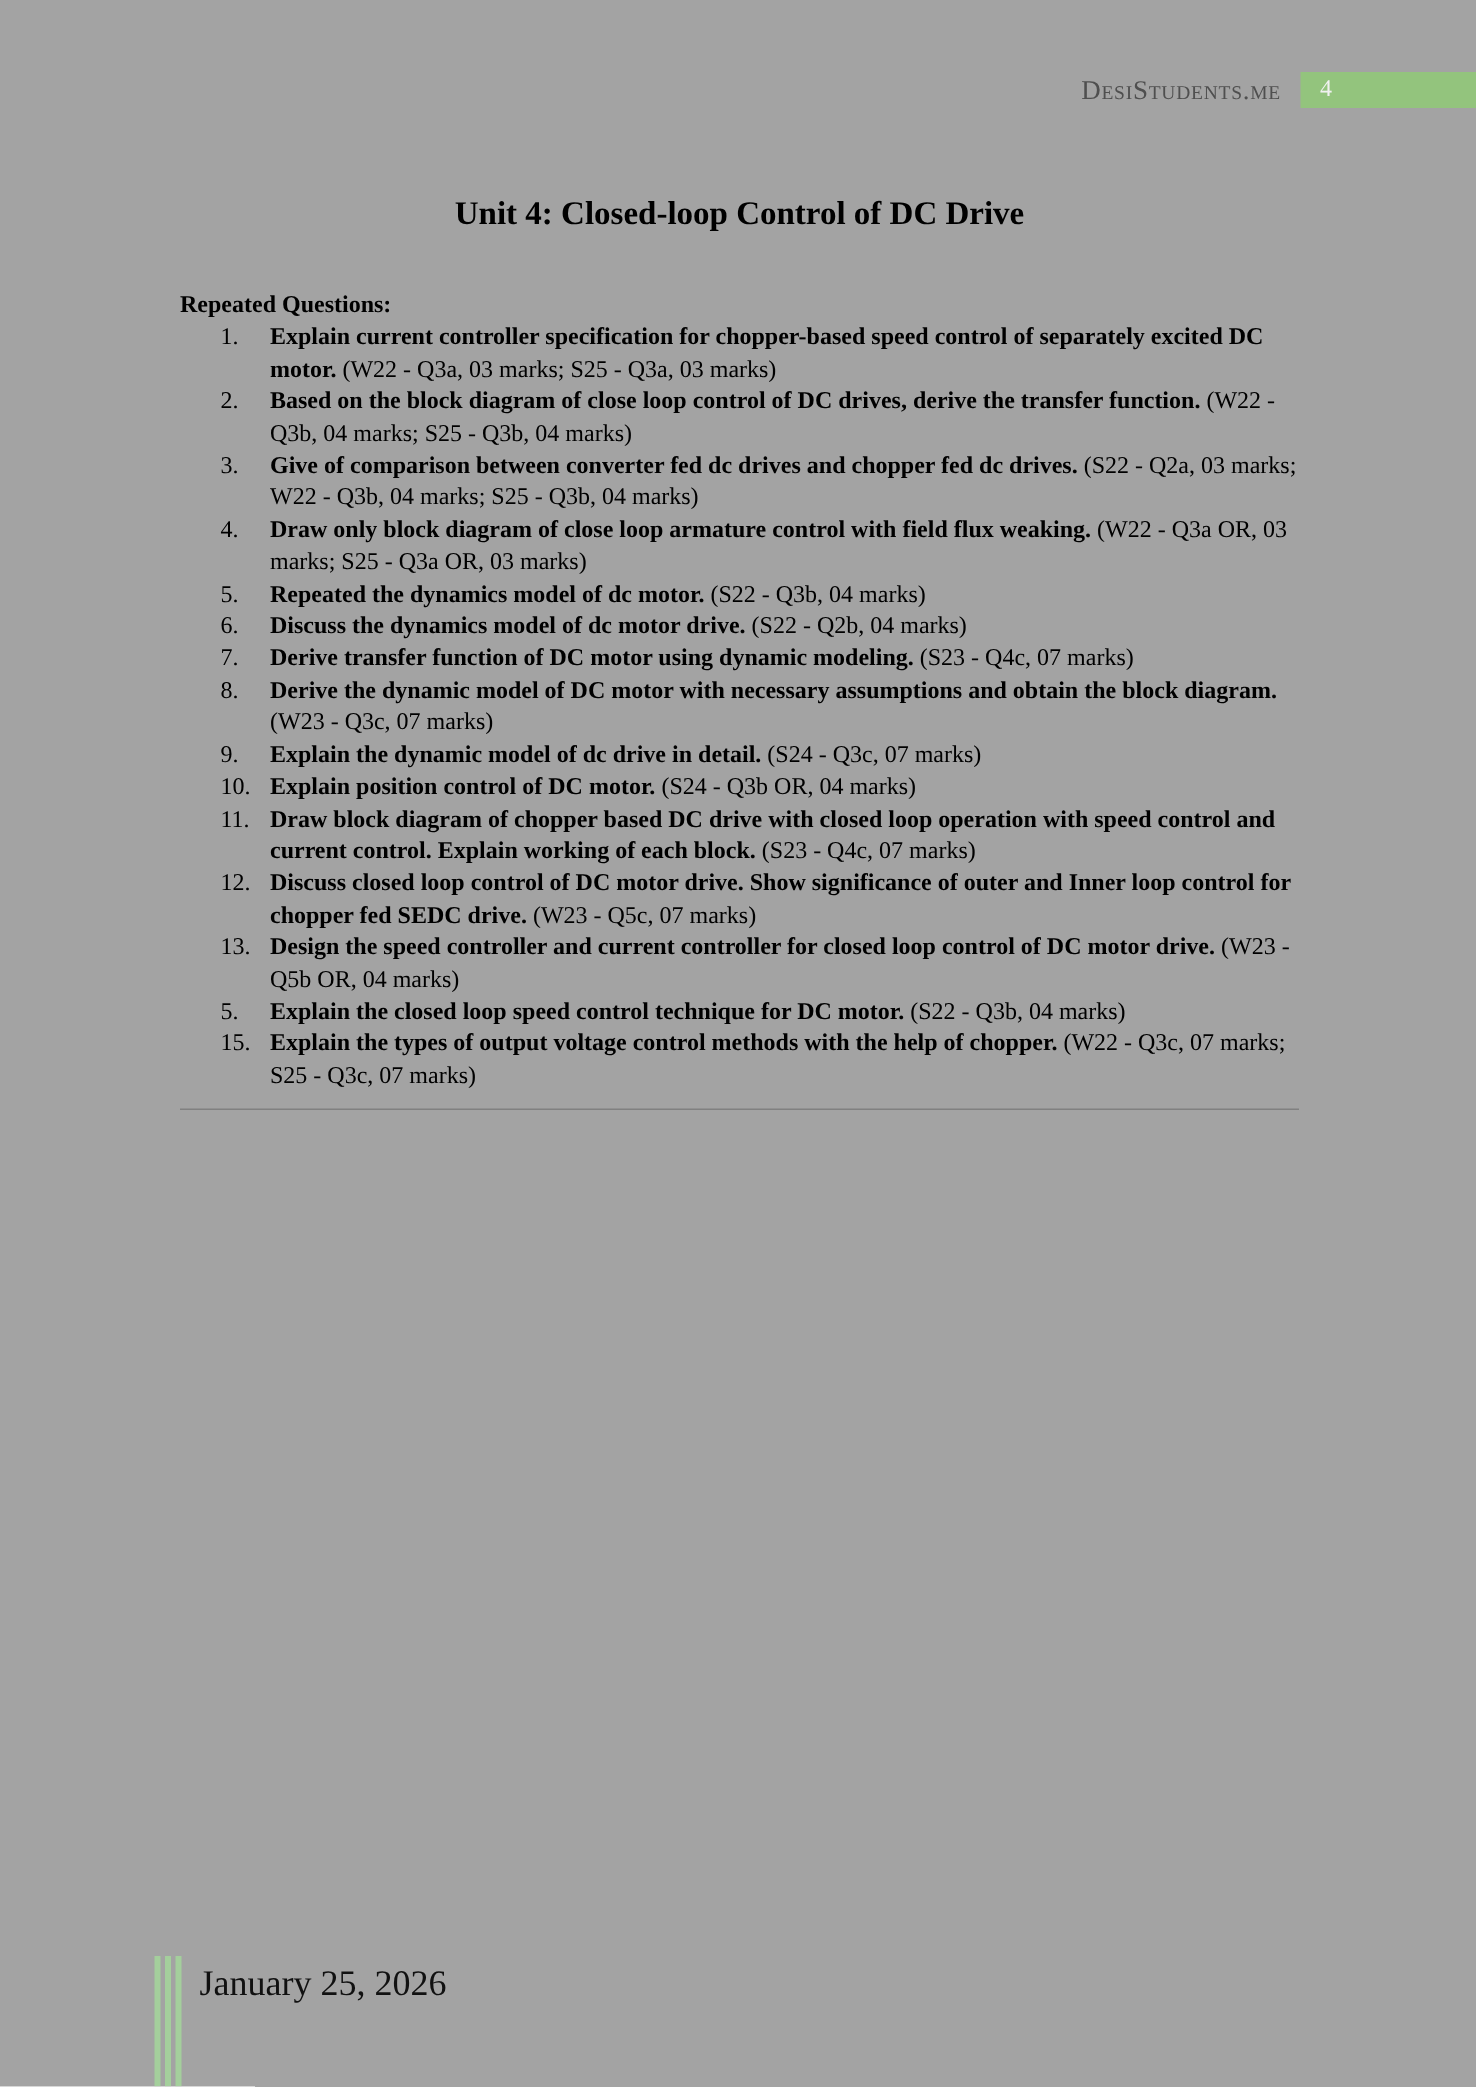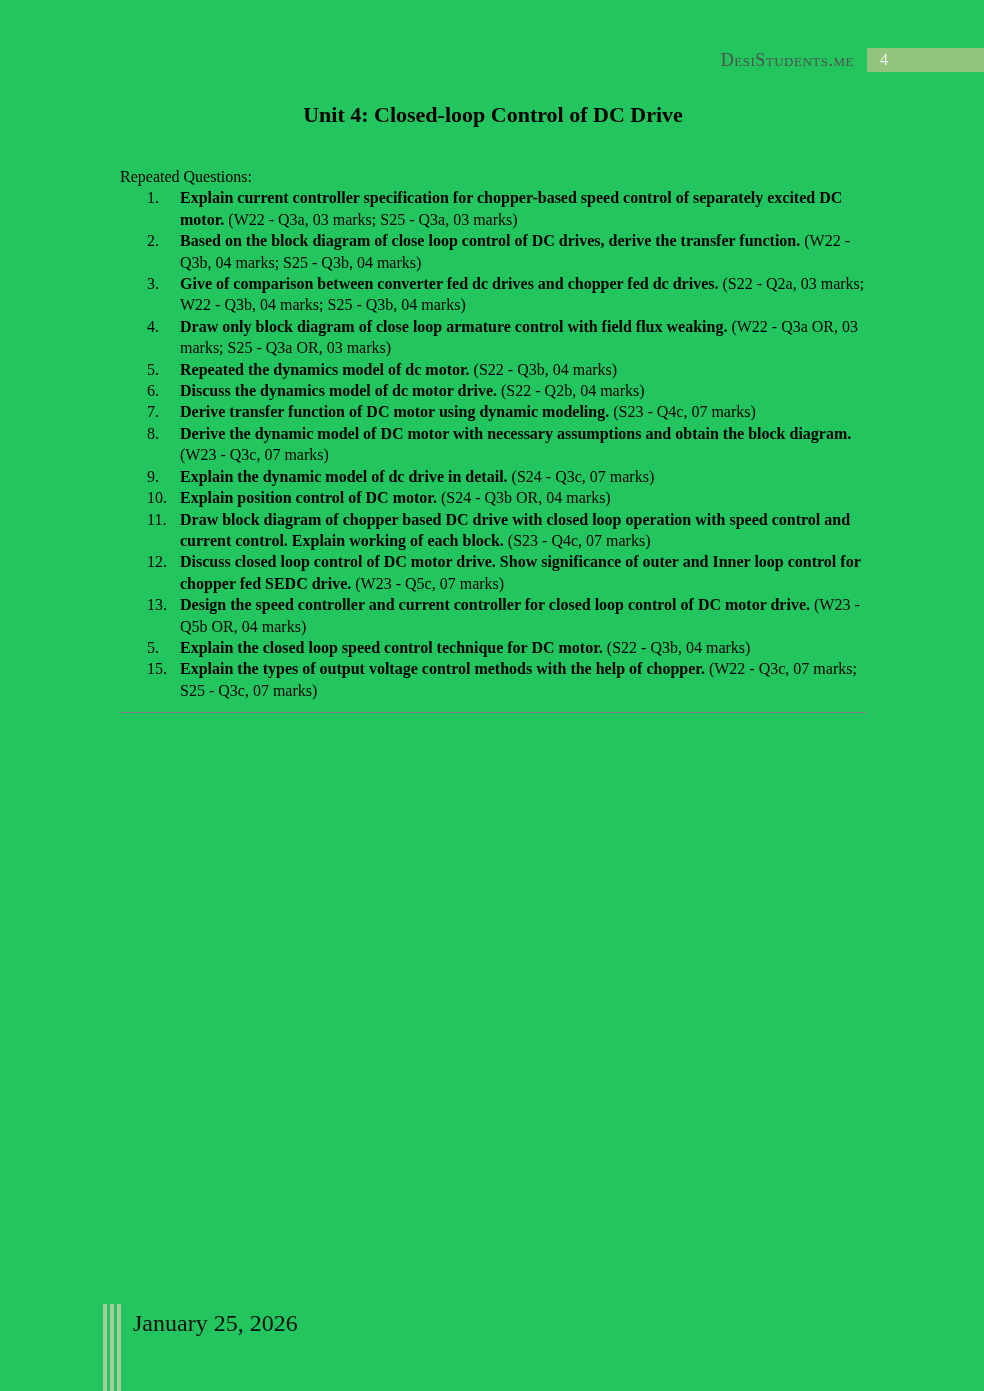--- a/index.html
+++ b/index.html
@@ -8,21 +8,21 @@
     --header-text: #4f4f4f;
     --divider: #808080;
     --badge-number: #f1f1f1;
   }
   * { margin: 0; padding: 0; box-sizing: border-box; }
   html, body { background: #ffffff; }
   .page {
     position: relative;
     width: 984px;
     height: 1391px;
-    background: #22c55e;
+    background: #a3a3a3;
     font-family: "Liberation Serif", serif;
     color: #000000;
     overflow: hidden;
   }
   
   .site-name {
     position: absolute;
     top: 50px;
     right: 130px;
     font-variant: small-caps;
@@ -38,38 +38,38 @@
     height: 24px;
     background: var(--accent-green);
     color: var(--badge-number);
     font-size: 16px;
     line-height: 24px;
     padding-left: 13px;
   }
   
   .doc-title {
     position: absolute;
-    top: 102px;
+    top: 129px;
     left: 120px;
     width: 746px;
     text-align: center;
     font-size: 22px;
     font-weight: bold;
     white-space: nowrap;
   }
   
   .content {
     position: absolute;
     top: 166px;
     left: 120px;
     width: 746px;
     font-size: 16px;
     line-height: 21.4px;
   }
-  .section-heading { font-weight: normal; }
+  .section-heading { font-weight: bold; margin-top: 27px; }
   .q-item { display: flex; }
   .q-num {
     flex: 0 0 60px;
     padding-left: 27px;
   }
   .q-text { flex: 1; }
   .q-text b { font-weight: bold; }
   .divider {
     margin-top: 11px;
     width: 746px;

